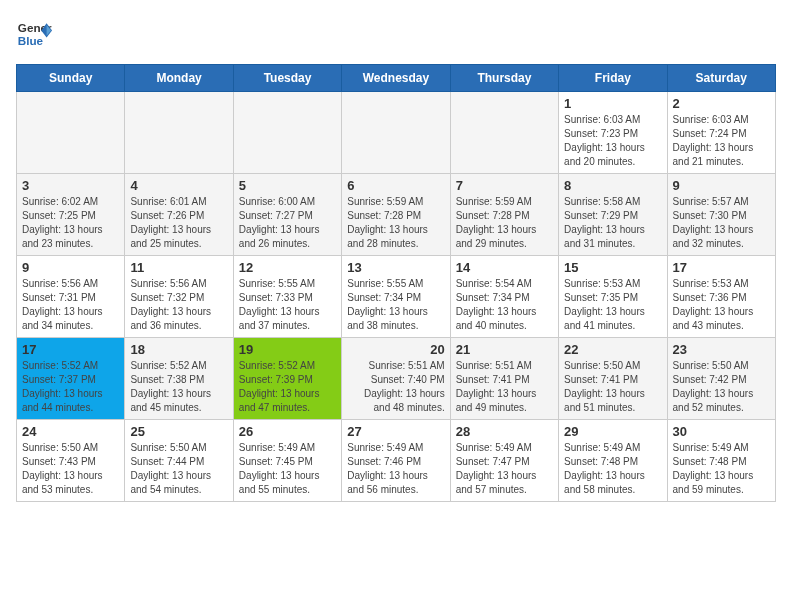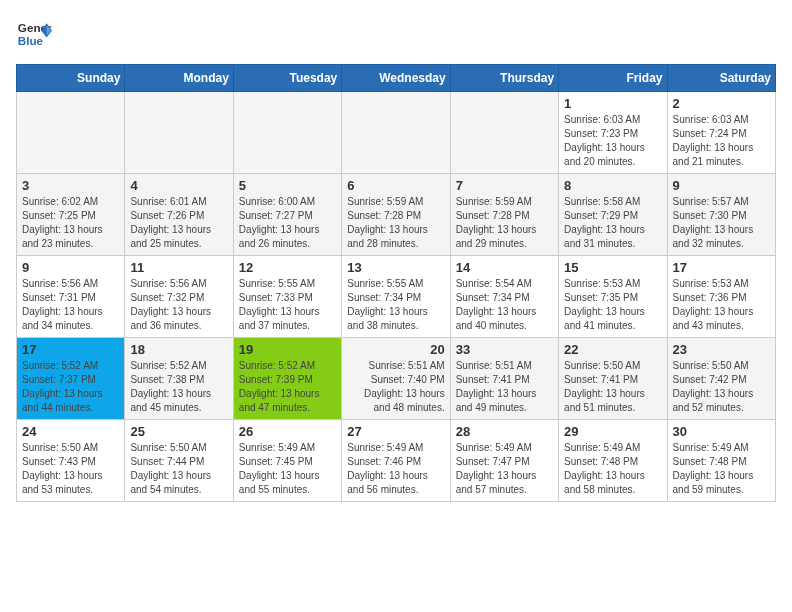--- a/index.html
+++ b/index.html
@@ -41,21 +41,21 @@
       width: 100%;
       border-collapse: collapse;
       table-layout: fixed;
     }
     th {
       background: #2a6db5;
       color: #fff;
       font-size: 12px;
       font-weight: bold;
       padding: 6px 4px;
-      text-align: right;
+      text-align: center;
       border: 1px solid #1a5da0;
     }
     td {
       vertical-align: top;
       border: 1px solid #ccc;
       padding: 4px 5px;
       font-size: 10px;
       color: #333;
       height: 82px;
       background: #fff;
@@ -196,21 +196,21 @@
         </td>
         <td style="background: #84cc16;">
           <span class="day-num">19</span>
           <div class="day-info">Sunrise: 5:52 AM<br>Sunset: 7:39 PM<br>Daylight: 13 hours and 47 minutes.</div>
         </td>
         <td style="background: rgb(244, 244, 244); text-align: right;">
           <span class="day-num">20</span>
           <div class="day-info">Sunrise: 5:51 AM<br>Sunset: 7:40 PM<br>Daylight: 13 hours and 48 minutes.</div>
         </td>
         <td style="background: rgb(244, 244, 244);">
-          <span class="day-num">33</span>
+          <span class="day-num">21</span>
           <div class="day-info">Sunrise: 5:51 AM<br>Sunset: 7:41 PM<br>Daylight: 13 hours and 49 minutes.</div>
         </td>
         <td style="background: rgb(244, 244, 244);">
           <span class="day-num">22</span>
           <div class="day-info">Sunrise: 5:50 AM<br>Sunset: 7:41 PM<br>Daylight: 13 hours and 51 minutes.</div>
         </td>
         <td style="background: rgb(244, 244, 244);">
           <span class="day-num">23</span>
           <div class="day-info">Sunrise: 5:50 AM<br>Sunset: 7:42 PM<br>Daylight: 13 hours and 52 minutes.</div>
         </td>

